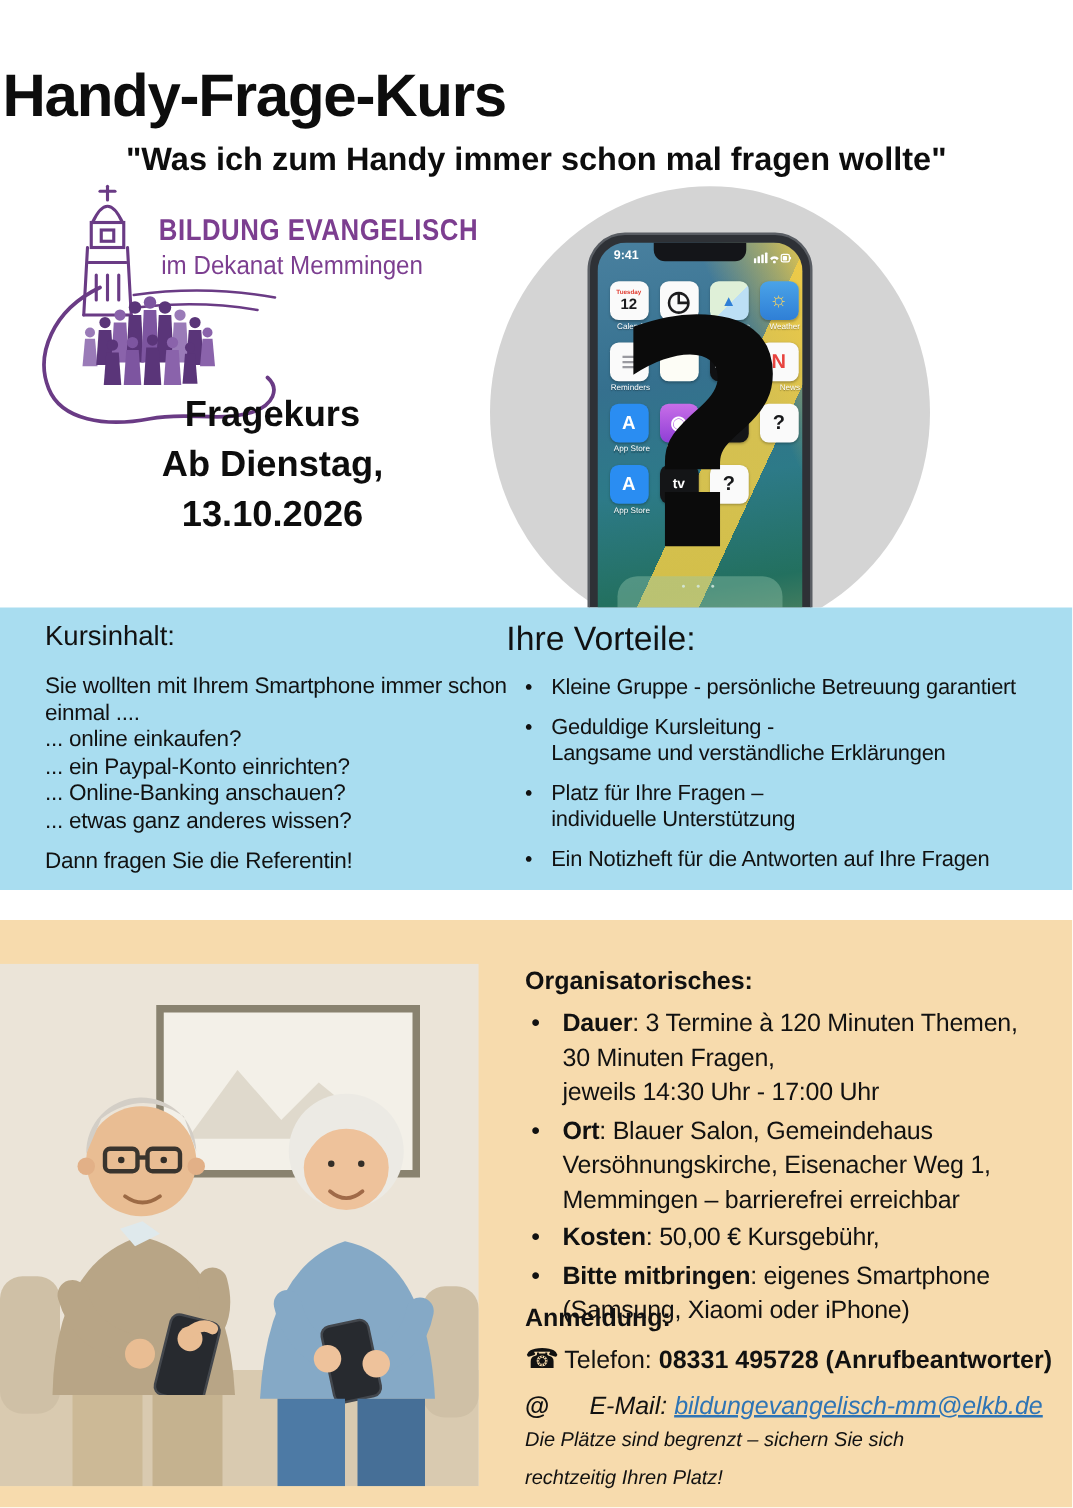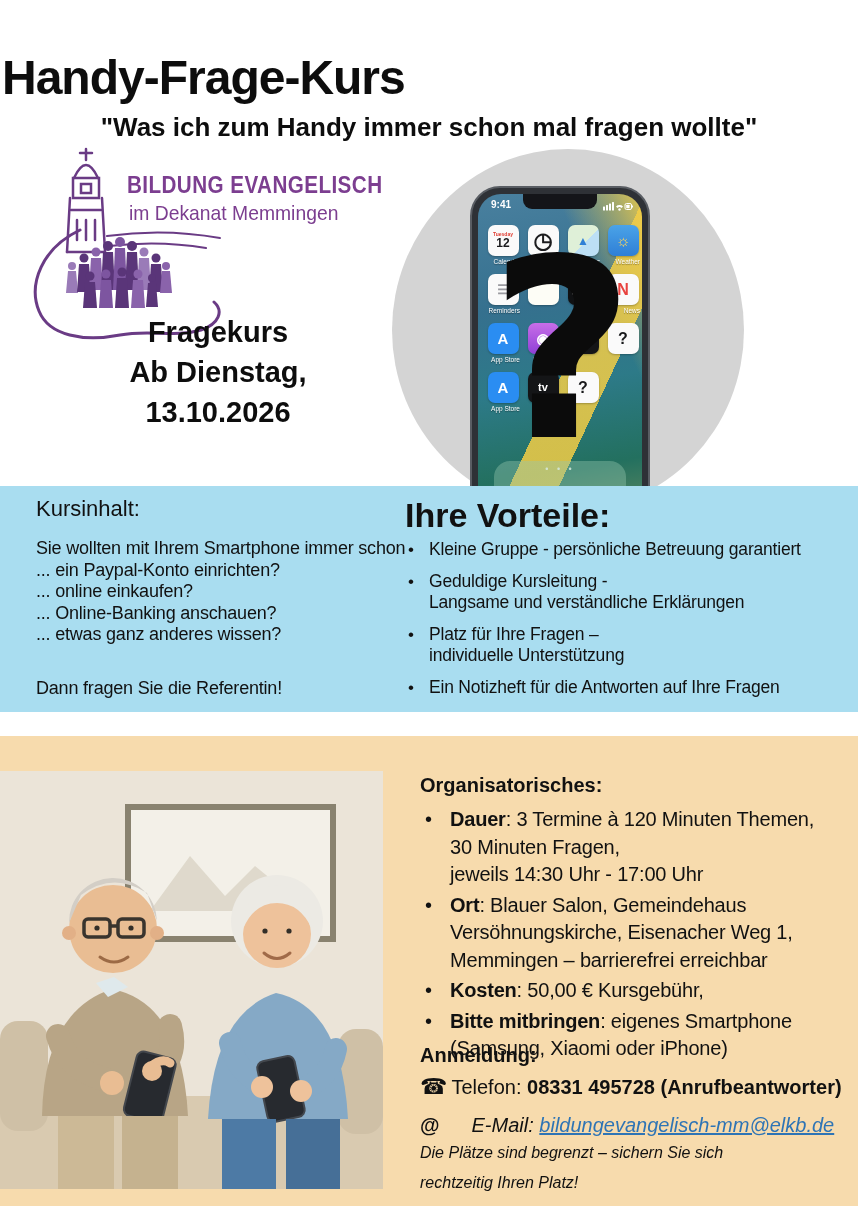--- a/index.html
+++ b/index.html
@@ -48,22 +48,22 @@
   .dock{position:absolute;left:50%;bottom:5px;transform:translateX(-50%);width:132px;height:42px;border-radius:16px;
         background:rgba(150,200,175,.4);}
   .bigq{position:absolute;left:462px;top:248px;width:200px;text-align:center;
         font-family:"DejaVu Sans",sans-serif;font-size:250px;line-height:205px;font-weight:800;color:#0b0b0b;}
 
   
   .sec-blue{left:0;top:486px;width:858px;height:226px;background:var(--blue,#a9ddf0);}
   .ki-heading{position:absolute;left:36px;top:10px;font-size:22px;font-weight:400;}
   .ki-lines{position:absolute;left:36px;top:52px;font-size:18px;line-height:21.5px;letter-spacing:-.2px;white-space:nowrap;}
   .ki-closing{position:absolute;left:36px;top:192px;font-size:18px;letter-spacing:-.2px;white-space:nowrap;}
-  .vt-heading{position:absolute;left:405px;top:10px;font-size:34px;font-weight:700;text-align:right;}
-  .vt-list{position:absolute;left:405px;top:53px;font-size:17.5px;line-height:21px;letter-spacing:-.2px;}
+  .vt-heading{position:absolute;left:405px;top:10px;font-size:27px;font-weight:400;text-align:right;}
+  .vt-list{position:absolute;left:417px;top:53px;font-size:17.5px;line-height:21px;letter-spacing:-.2px;}
   .vt-item{position:relative;padding-left:24px;margin-bottom:11px;white-space:nowrap;}
   .vt-item::before{content:"•";position:absolute;left:3px;top:0;font-size:17px;}
   .vt-l2:empty{display:none;}
 
   
   .sec-orange{left:0;top:736px;width:858px;height:494px;background:var(--peach,#f7dbad);}
   .photo{position:absolute;left:0;top:35px;width:383px;height:418px;display:block;}
   .org-col{position:absolute;left:420px;top:0;width:430px;}
   .org-heading{position:absolute;left:0;top:38px;font-size:20px;font-weight:800;}
   .org-list{position:absolute;left:0;top:70px;font-size:20px;line-height:27.5px;letter-spacing:-.2px;}
@@ -328,22 +328,23 @@
     <div>Fragekurs</div>
     <div>Ab Dienstag,</div>
     <div>13.10.2026</div>
   </div>
 
   <div class="abs sec-blue">
     <div class="ki-heading">Kursinhalt:</div>
     <div class="ki-lines">
 
     <div class="ki-line">Sie wollten mit Ihrem Smartphone immer schon</div>
+        <div class="ki-line">einmal ....</div>
+        <div class="ki-line">... online einkaufen?</div>
         <div class="ki-line">... ein Paypal-Konto einrichten?</div>
-        <div class="ki-line">... online einkaufen?</div>
         <div class="ki-line">... Online-Banking anschauen?</div>
         <div class="ki-line">... etwas ganz anderes wissen?</div>
       </div>
     <div class="ki-closing">Dann fragen Sie die Referentin!</div>
 
     <div class="vt-heading">Ihre Vorteile:</div>
     <div class="vt-list">
 
         <div class="vt-item">
           <div class="vt-l1">Kleine Gruppe - persönliche Betreuung garantiert</div>

